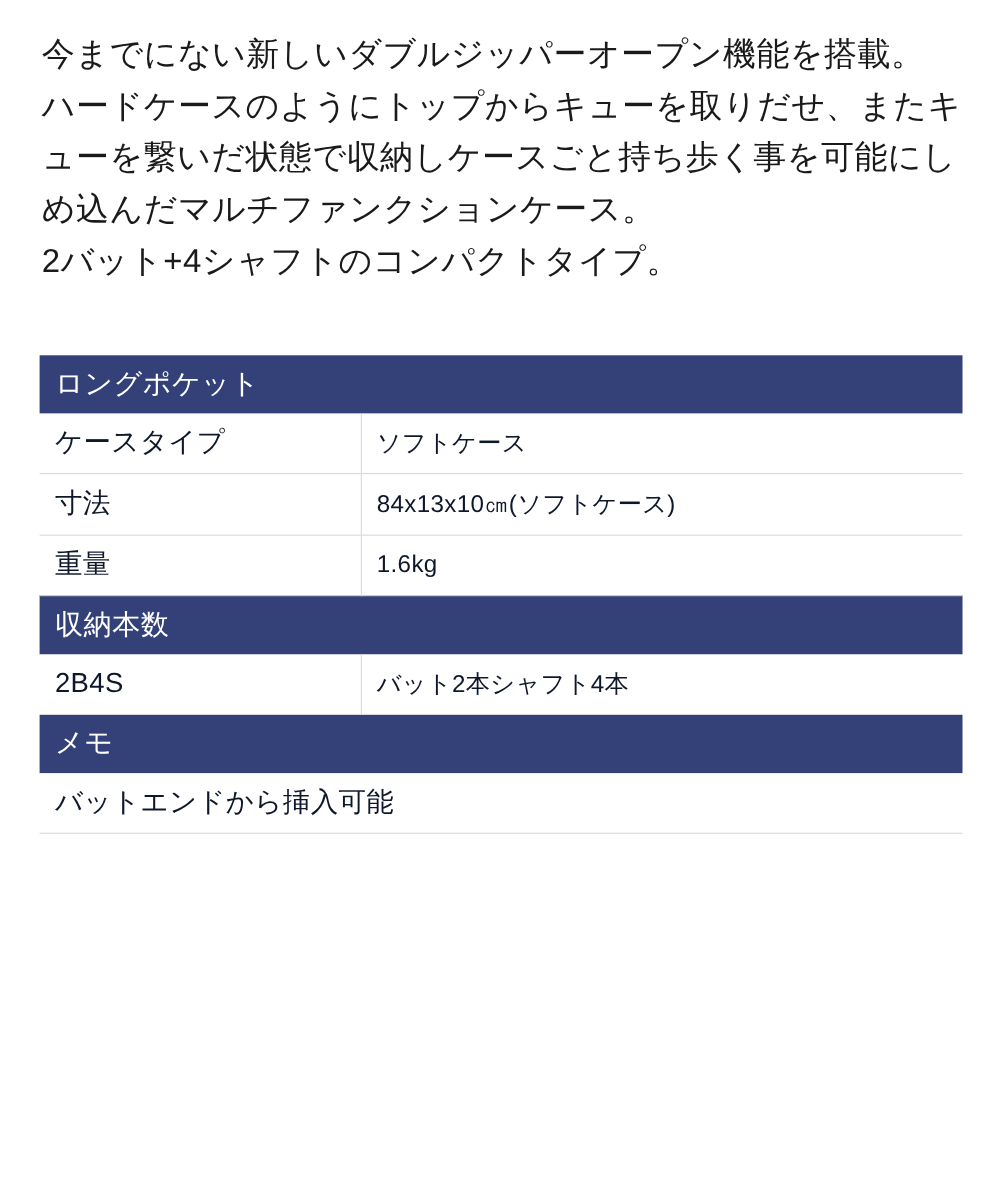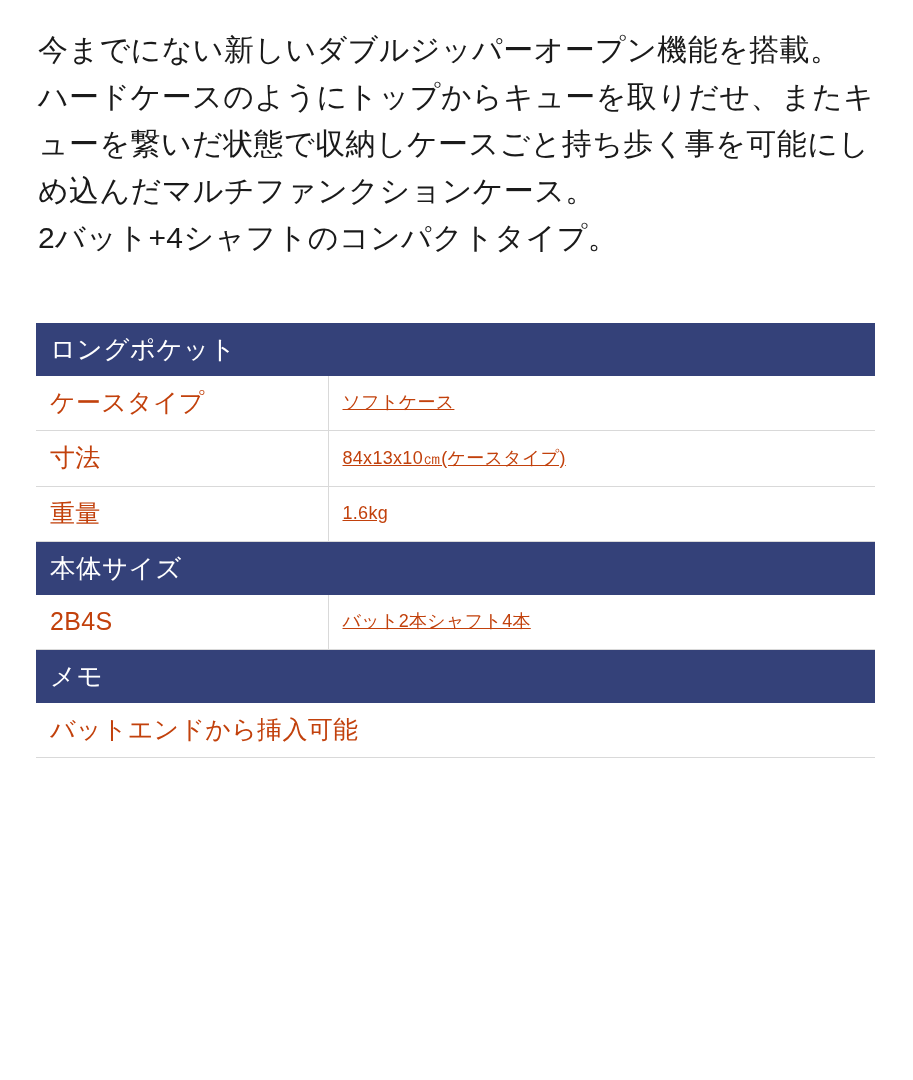--- a/index.html
+++ b/index.html
@@ -52,36 +52,35 @@
     color: #ffffff;
     font-size: 25.5px;
     line-height: 1.1;
     padding: 12px 14px 13px 14px;
     letter-spacing: 0.5px;
     border: none;
   }
 
   .spec-table tr.data-row td {
     background: #ffffff;
-    color: #c2410c;
+    color: #0f172a;
     padding: 11px 14px 12px 14px;
     border-bottom: 1px solid #d9d9d9;
     line-height: 1.25;
     letter-spacing: 0.3px;
     vertical-align: middle;
   }
   .spec-table tr.data-row td.key {
     border-right: 1px solid #d9d9d9;
   }
   .spec-table tr.data-row.no-divider td.key {
     border-right: none;
   }
   .spec-table tr.data-row td.val {
-    font-size: 18px;
-    text-decoration: underline;
+    font-size: 22px;
   }
 </style>
 </head>
 <body>
 
 <div class="page">
 
   <div class="description">
     <span class="line">今までにない新しいダブルジッパーオープン機能を搭載。</span>
     <span class="line">ハードケースのようにトップからキューを取りだせ、またキ</span>
@@ -99,30 +98,30 @@
 
       <tr class="section-row">
         <td colspan="2">ロングポケット</td>
       </tr>
       <tr class="data-row">
         <td class="key">ケースタイプ</td>
         <td class="val">ソフトケース</td>
       </tr>
       <tr class="data-row">
         <td class="key">寸法</td>
-        <td class="val">84x13x10㎝(ケースタイプ)</td>
+        <td class="val">84x13x10㎝(ソフトケース)</td>
       </tr>
       <tr class="data-row">
         <td class="key">重量</td>
         <td class="val">1.6kg</td>
       </tr>
 
 
       <tr class="section-row">
-        <td colspan="2">本体サイズ</td>
+        <td colspan="2">収納本数</td>
       </tr>
       <tr class="data-row">
         <td class="key">2B4S</td>
         <td class="val">バット2本シャフト4本</td>
       </tr>
 
       <tr class="section-row">
         <td colspan="2">メモ</td>
       </tr>
       <tr class="data-row no-divider">

